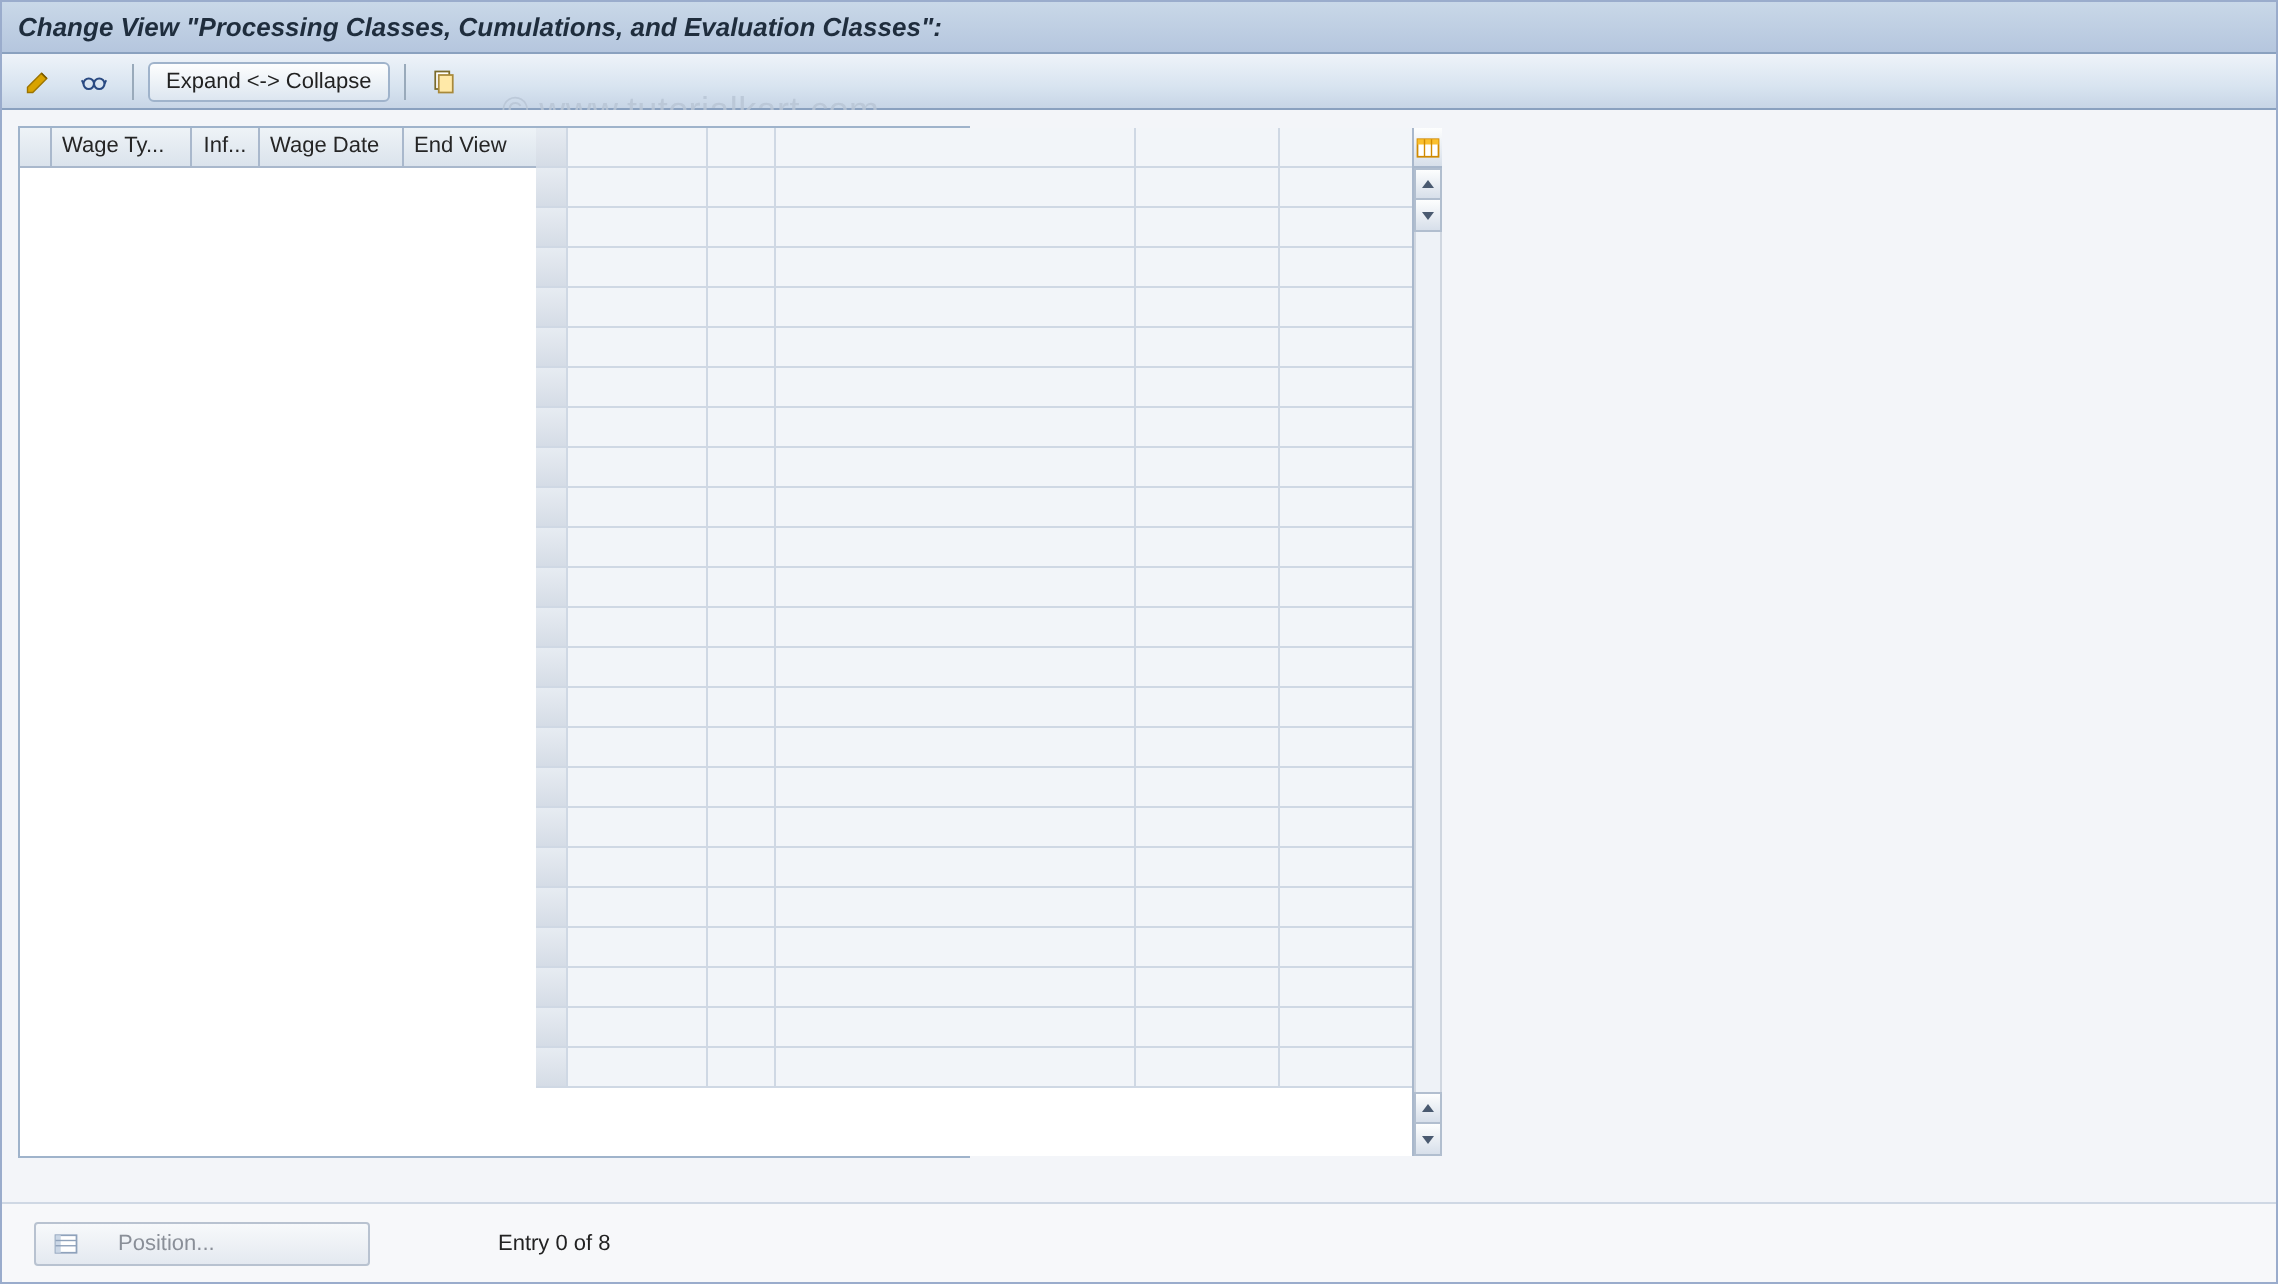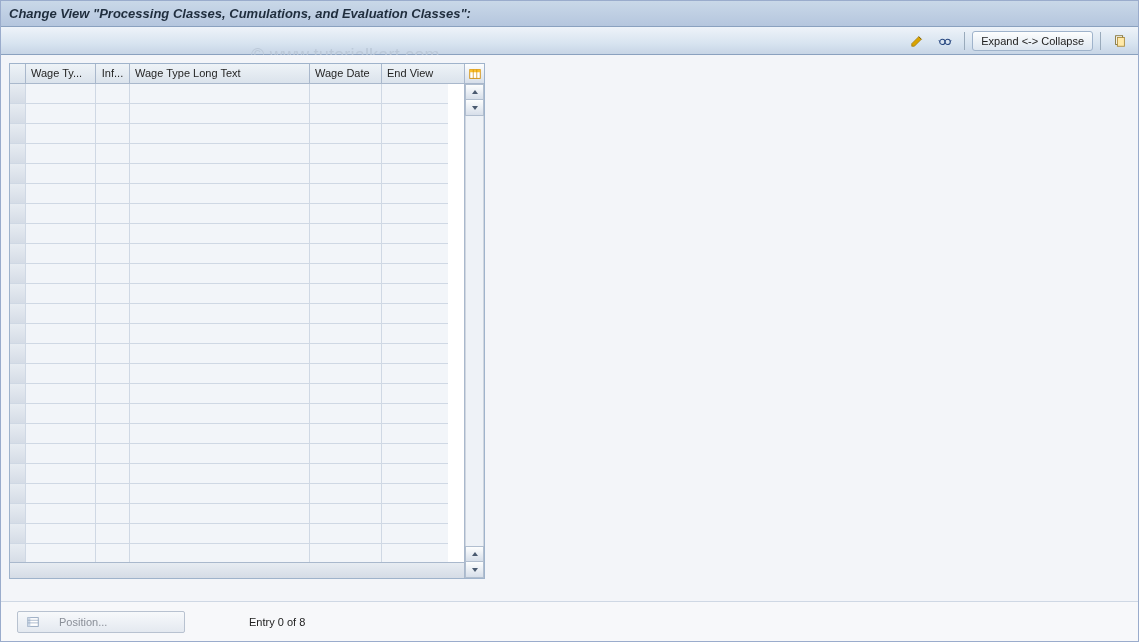--- a/index.html
+++ b/index.html
@@ -27,21 +27,20 @@
     }
     .toolbar {
       background: linear-gradient(#eef3f9, #d8e4f0 60%, #c7d5e6);
       border-bottom: 1px solid #8aa1bf;
       height: 28px;
       display: flex;
       align-items: center;
       padding: 0 6px;
       gap: 4px;
       position: relative;
-      justify-content: flex-end;
     }
     .tb-btn {
       display: inline-flex;
       align-items: center;
       justify-content: center;
       height: 20px;
       min-width: 22px;
       padding: 0 4px;
       border: 1px solid transparent;
       border-radius: 3px;
@@ -83,21 +82,21 @@
       padding: 8px;
       height: calc(100% - 26px - 28px - 40px);
     }
     .grid-outer {
       width: 476px;
       border: 1px solid #9fb3cb;
       background: #fff;
       display: flex;
       height: 516px;
     }
-    .grid-main { flex: 1; display: flex; flex-direction: column; }
+    .grid-main { flex: 1; display: flex; flex-direction: row; }
     .grid-header {
       display: flex;
       background: linear-gradient(#eef3f7, #dbe3ec);
       border-bottom: 1px solid #a9b8cc;
       height: 20px;
       font-size: 11px;
       color: #252525;
     }
     .gh {
       border-right: 1px solid #a9b8cc;
@@ -237,21 +236,20 @@
   <div class="watermark">© www.tutorialkart.com</div>
 </div>
 
 <div class="content">
   <div class="grid-outer">
     <div class="grid-main">
       <div class="grid-header">
         <div class="gh col-sel"></div>
         <div class="gh col-wt">Wage Ty...</div>
         <div class="gh col-inf">Inf...</div>
-        <div class="gh col-long">Wage Type Long Text</div>
         <div class="gh col-start">Wage Date</div>
         <div class="gh col-end">End View</div>
       </div>
       <div class="grid-body" id="grid-body">
           <div class="grid-row">
             <div class="cell col-sel"></div>
             <div class="cell col-wt"></div>
             <div class="cell col-inf"></div>
             <div class="cell col-long"></div>
             <div class="cell col-start"></div>

